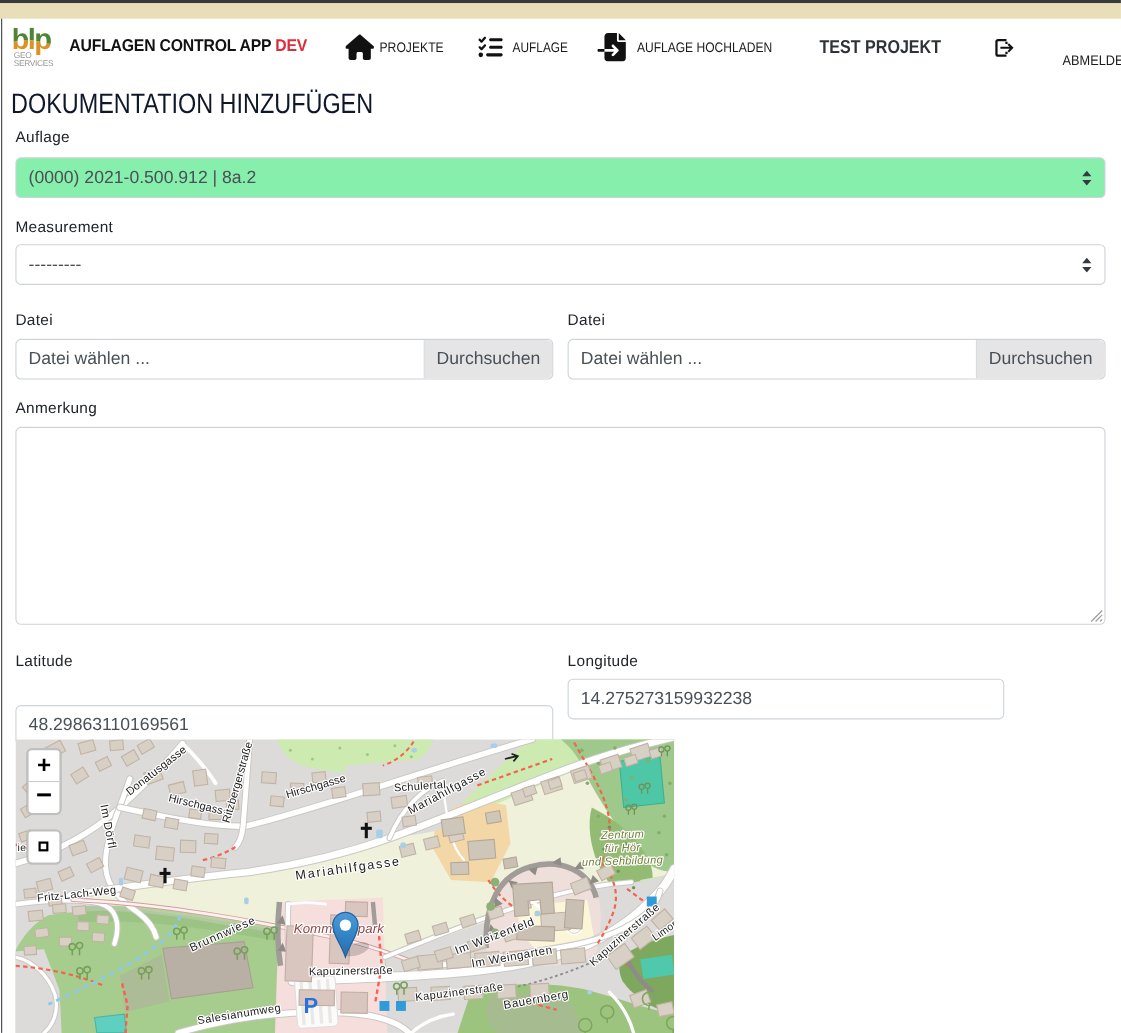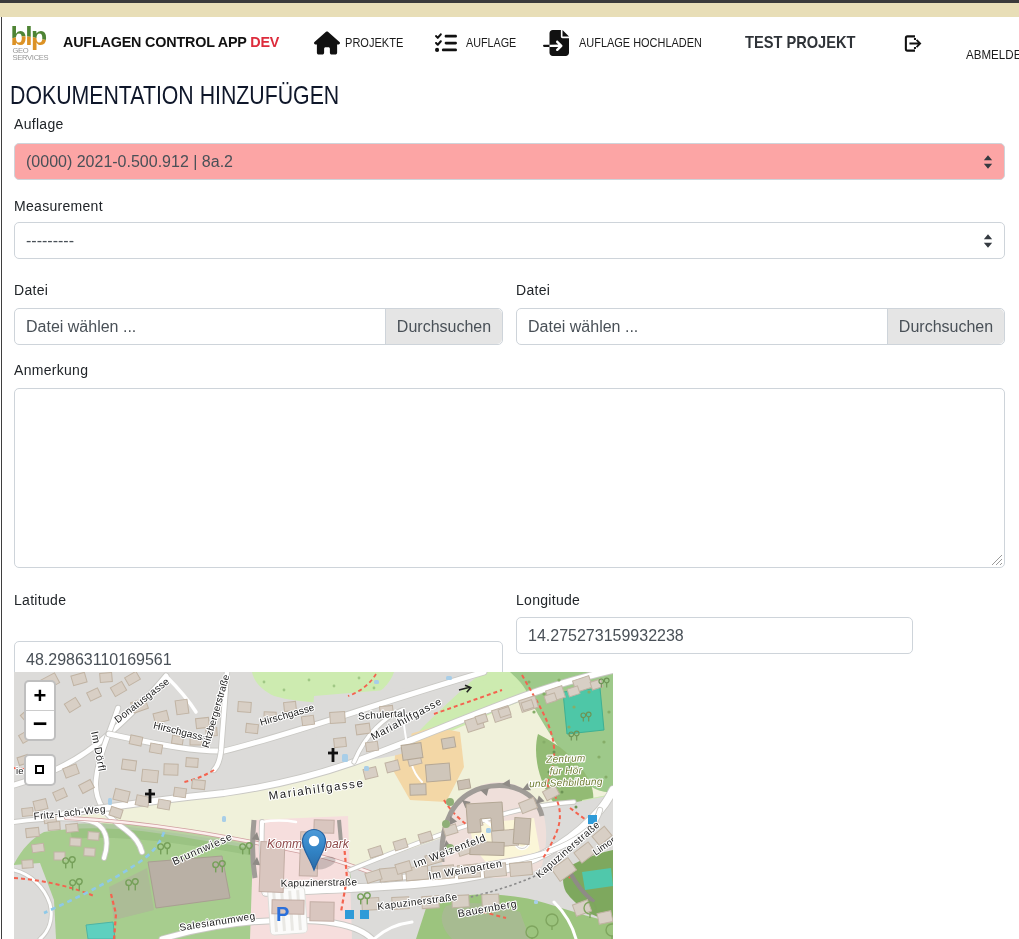--- a/index.html
+++ b/index.html
@@ -15,21 +15,21 @@
   .navtxt { font-size:12.6px; color:#1b1b1b; white-space:nowrap; }
   .cx { display:inline-block; transform-origin:0 50%; }
   .brand { font-weight:bold; font-size:15.5px; color:#111; letter-spacing:-0.2px; white-space:nowrap; }
   .brand .dev { color:#dd2c3c; }
   
   .lbl { font-size:14px; letter-spacing:0.3px; color:#212529; }
   .ctrl { position:absolute; border:1px solid #ced4da; border-radius:5px; background:#fff; }
   .ctrl .inner-text { position:absolute; left:11px; top:50%; transform:translateY(-50%); font-size:16px; color:#495057; white-space:nowrap; }
   .sel-arrows { position:absolute; right:11px; top:50%; width:10px; height:14px; transform:translateY(-50%); }
   .file-btn { position:absolute; right:0; top:0; bottom:0; width:117px; background:#e5e5e5; border-left:1px solid #ced4da; border-radius:0 5px 5px 0; color:#495057; font-size:16px; display:flex; align-items:center; justify-content:center; }
-  .gray { background:#fca5a5; }
+  .gray { background:#86efac; }
   .muted { color:#757575; }
 </style>
 </head>
 <body>
 <div id="page">
   <div class="abs" id="topbar"></div>
   <div class="abs" id="tanbar"></div>
   <div class="abs" id="leftline"></div>
 
   <div class="abs" id="logo" style="left:12px; top:23px; width:37px; height:38px;">

